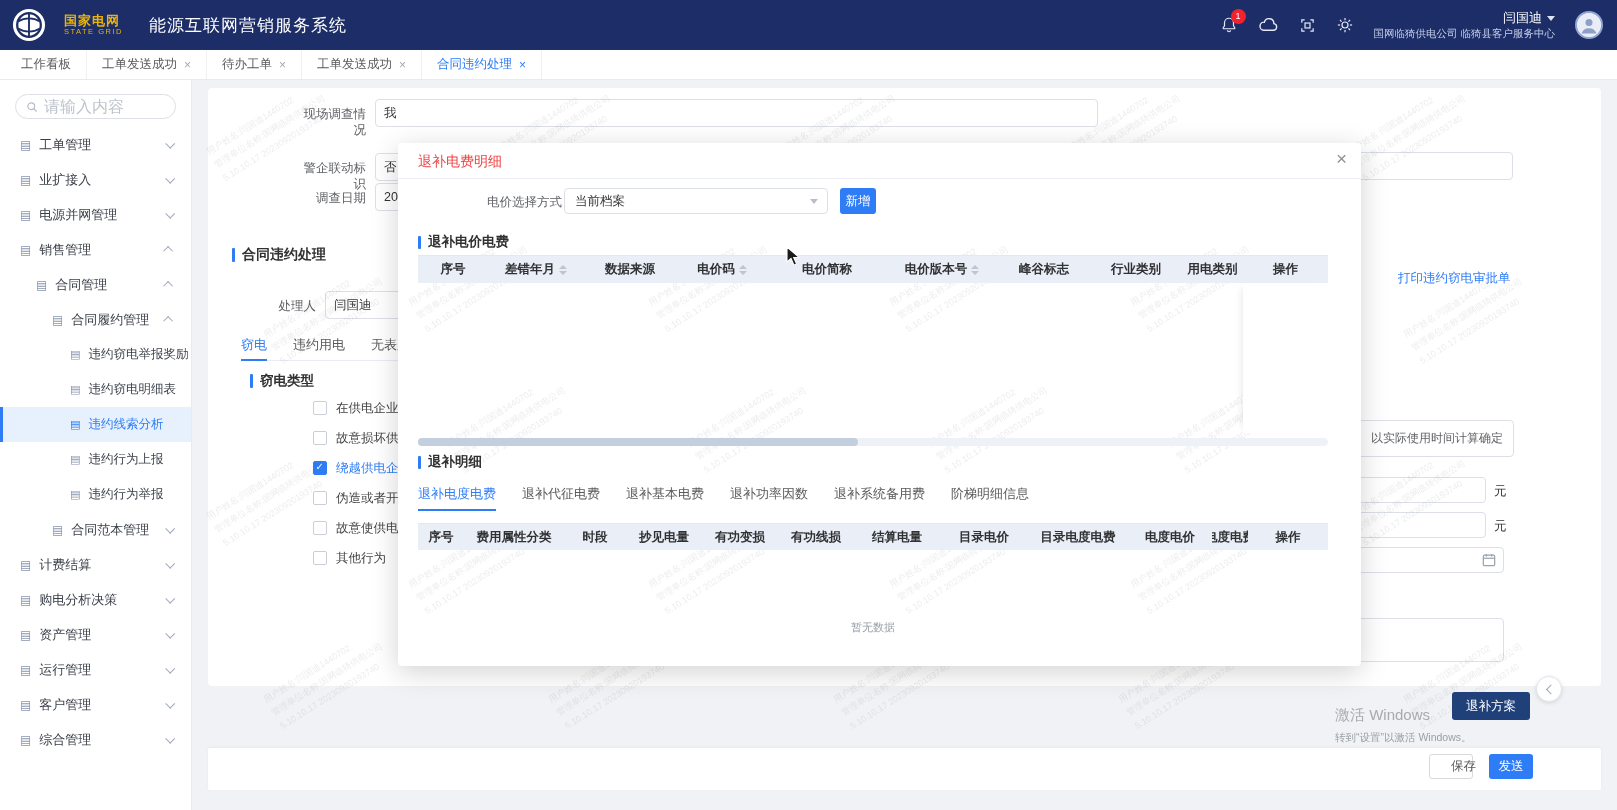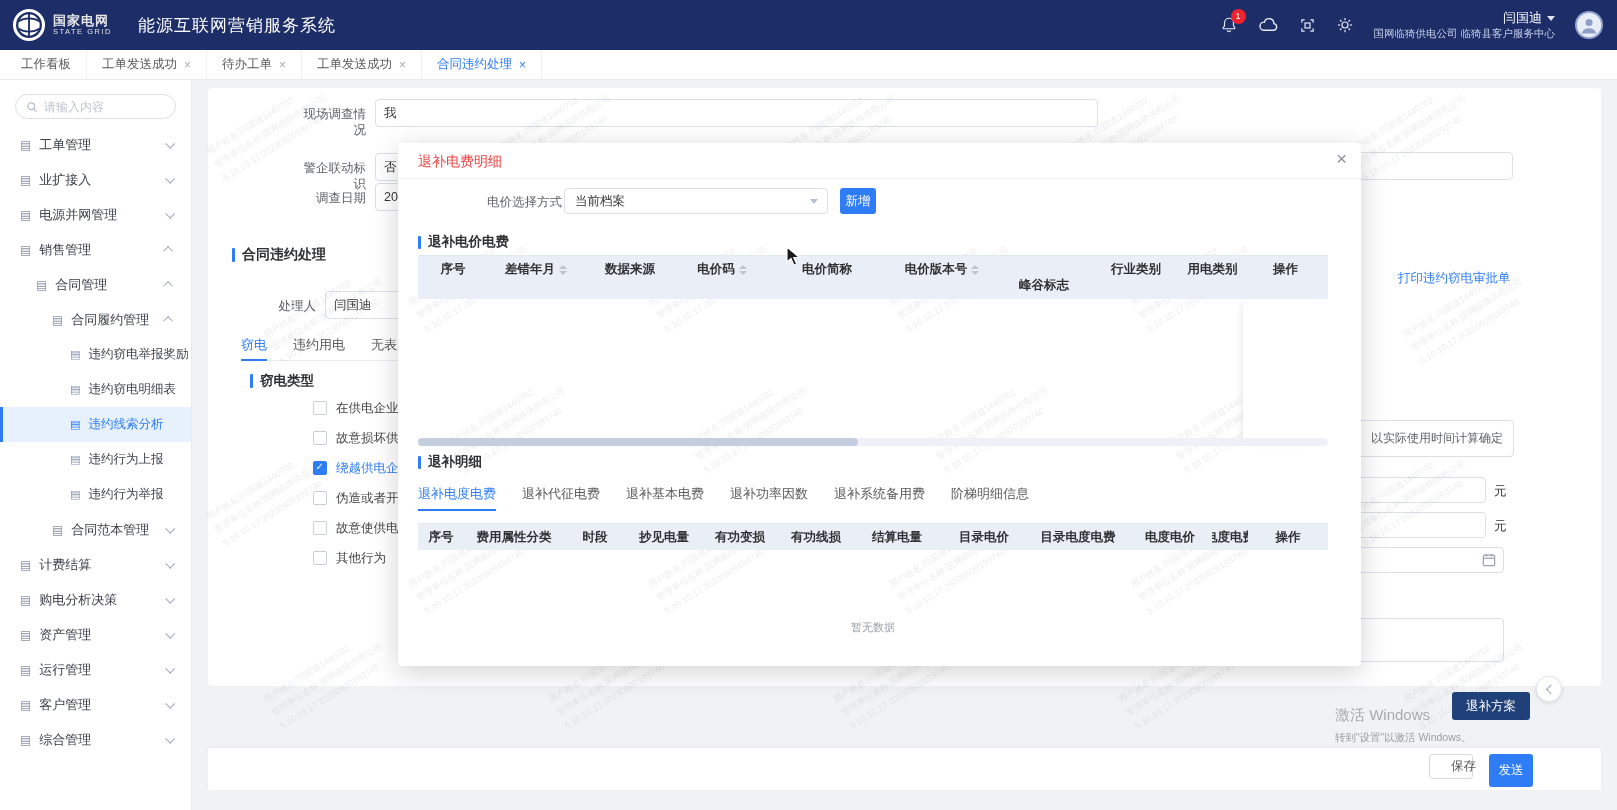--- a/index.html
+++ b/index.html
@@ -3,21 +3,21 @@
 <meta charset="utf-8">
 <style>
   * { box-sizing: border-box; margin: 0; padding: 0; }
   body { font-family: "Liberation Sans", "DejaVu Sans", sans-serif; background:#d9dde3; }
   .screen { position:relative; width:1617px; height:810px; overflow:hidden; background:#f0f2f5; }
 
   
   .app-header { position:absolute; top:0; left:0; right:0; height:50px; background:#1c2d68; display:flex; align-items:center; z-index:30; }
   .brand { display:flex; align-items:center; padding-left:12px; }
   .logo-badge { width:34px; height:34px; flex:0 0 34px; }
-  .logo-text { margin-left:7px; color:#e5e5e5; line-height:1.05; }
+  .logo-text { margin-left:18px; color:#eab308; line-height:1.05; }
   .logo-cn { font-size:13px; font-weight:bold; letter-spacing:1px; }
   .logo-en { font-size:7.5px; letter-spacing:1.5px; }
   .sys-title { margin-left:26px; color:#fff; font-size:17px; letter-spacing:1px; }
   .hdr-right { margin-left:auto; display:flex; align-items:center; gap:20px; padding-right:14px; }
   .hdr-search { display:flex; align-items:center; width:224px; height:26px; border:1px solid rgba(255,255,255,.35); border-radius:3px; background:rgba(255,255,255,.07); }
   .hdr-cat { display:flex; align-items:center; gap:6px; padding:0 9px; height:100%; color:#cdd5ee; font-size:12px; border-right:1px solid rgba(255,255,255,.22); cursor:pointer; }
   .caret-down { width:0; height:0; border-left:4px solid transparent; border-right:4px solid transparent; border-top:5px solid #aab4d8; }
   .hdr-search input { flex:1; min-width:0; background:transparent; border:none; outline:none; color:#fff; font-size:12px; padding:0 8px; font-family:inherit; }
   .hdr-search input::placeholder { color:rgba(255,255,255,.55); }
   .hdr-search .s-ico { padding-right:8px; display:flex; }
@@ -31,21 +31,21 @@
   
   .tabbar { position:absolute; top:50px; left:0; right:0; height:30px; background:#fff; border-bottom:1px solid #e8eaef; display:flex; align-items:stretch; padding-left:6px; z-index:25; }
   .tb-tab { display:flex; align-items:center; gap:7px; padding:0 15px; font-size:12.5px; color:#595959; border-right:1px solid #f0f0f0; cursor:pointer; white-space:nowrap; }
   .tb-tab .x { font-size:12px; color:#a8a8a8; line-height:1; }
   .tb-tab.active { color:#2e7cf6; }
   .tb-tab.active .x { color:#2e7cf6; }
 
   
   .sidebar { position:absolute; top:80px; left:0; width:192px; bottom:0; background:#fff; border-right:1px solid #e8eaef; z-index:20; }
   .sb-search { margin:14px 15px 8px; height:25px; border:1px solid #dcdfe6; border-radius:13px; display:flex; align-items:center; padding:0 10px; gap:6px; background:#fff; }
-  .sb-search input { flex:1; min-width:0; border:none; outline:none; font-size:12px; color:#333; font-family:inherit; }
+  .sb-search input { flex:1; min-width:0; border:none; outline:none; font-size:16px; color:#333; font-family:inherit; }
   .sb-search input::placeholder { color:#bfc4cc; }
   .menu { margin-top:6px; }
   .mi { height:35px; display:flex; align-items:center; font-size:13px; color:#3a3f48; cursor:pointer; position:relative; }
   .mi .ic { color:#8a94ad; font-size:12px; margin-right:8px; line-height:1; }
   .mi.l1 { padding-left:20px; }
   .mi.l2 { padding-left:36px; }
   .mi.l3 { padding-left:52px; }
   .mi.l4 { padding-left:70px; font-size:12.5px; }
   .mi.l4 .ic { font-size:11px; }
   .chev { width:7px; height:7px; border-right:1.5px solid #a0a8ba; border-bottom:1.5px solid #a0a8ba; margin-left:auto; margin-right:18px; }
@@ -71,21 +71,21 @@
   .cbx-row { position:absolute; left:121px; display:flex; align-items:center; gap:9px; height:16px; cursor:pointer; }
   .cbx { width:14px; height:14px; border:1px solid #c9ced8; border-radius:2px; background:#fff; flex:0 0 14px; position:relative; }
   .cbx.checked { background:#2e7cf6; border-color:#2e7cf6; }
   .cbx.checked::after { content:"✓"; position:absolute; left:1.5px; top:-1px; color:#fff; font-size:10px; }
   .cbx-lbl { font-size:12.5px; color:#444; white-space:nowrap; }
   .note-box { position:absolute; left:1048px; top:340px; width:274px; height:37px; border:1px solid #dcdfe6; border-radius:4px; font-size:12px; color:#606266; line-height:35px; text-align:right; padding:0 10px; white-space:nowrap; overflow:hidden; }
   .unit { position:absolute; font-size:12.5px; color:#333; }
   .btn { display:flex; align-items:center; justify-content:center; font-size:12.5px; border-radius:3px; cursor:pointer; white-space:nowrap; }
   .btn-plan { position:absolute; left:1260px; top:612px; width:78px; height:28px; background:#20407a; color:#fff; }
   .btn-save { position:absolute; left:1237px; top:674px; width:44px; height:25px; background:#fff; color:#595959; border:1px solid #d9d9d9;padding-left:25px; }
-  .btn-send { position:absolute; left:1297px; top:674px; width:44px; height:33px; background:#2e7cf6; color:#fff; }
+  .btn-send { position:absolute; left:1297px; top:674px; width:44px; height:25px; background:#2e7cf6; color:#fff; }
   .collapse-circle { position:absolute; left:1344px; top:596px; width:26px; height:26px; border-radius:50%; background:#fff; border:1px solid #e3e6eb; box-shadow:0 1px 4px rgba(0,0,0,.12); display:flex; align-items:center; justify-content:center; cursor:pointer; }
   .collapse-circle .chl { width:7px; height:7px; border-left:1.5px solid #a0a8ba; border-bottom:1.5px solid #a0a8ba; transform:rotate(45deg) translate(1px,-1px); }
   .win-wm1 { position:absolute; left:1143px; top:626px; font-size:15px; color:#a8abae; }
   .win-wm2 { position:absolute; left:1143px; top:651px; font-size:10.5px; color:#9aa0a6; }
 
   
   .wm-layer { position:absolute; inset:0; overflow:hidden; pointer-events:none; }
   .content .wm-layer { z-index:4; }
   .wm-block { position:absolute; transform:rotate(-32deg); color:#5f6570; opacity:.12; font-size:9px; line-height:1.7; white-space:nowrap; }
 
@@ -615,21 +615,21 @@
         <div class="t-cell" style="width:118px;">
             <span>电价简称</span>
           </div>
         <div class="t-cell" style="width:112px;">
             <span>电价版本号</span>
             <span class="sorter">
               <i class="su"></i>
               <i class="sd"></i>
             </span>
           </div>
-        <div class="t-cell" style="width:92px;margin-top:16px;">
+        <div class="t-cell" style="width:92px;">
             <span>峰谷标志</span>
           </div>
         <div class="t-cell" style="width:92px;">
             <span>行业类别</span>
           </div>
         <div class="t-cell" style="width:61px;">
             <span>用电类别</span>
           </div>
         <div class="t-cell" style="width:85px;">
             <span>操作</span>

